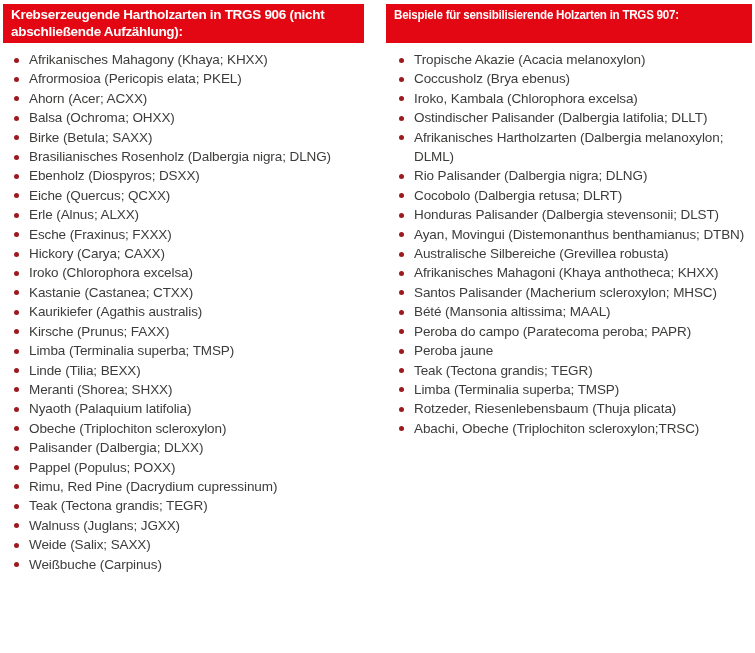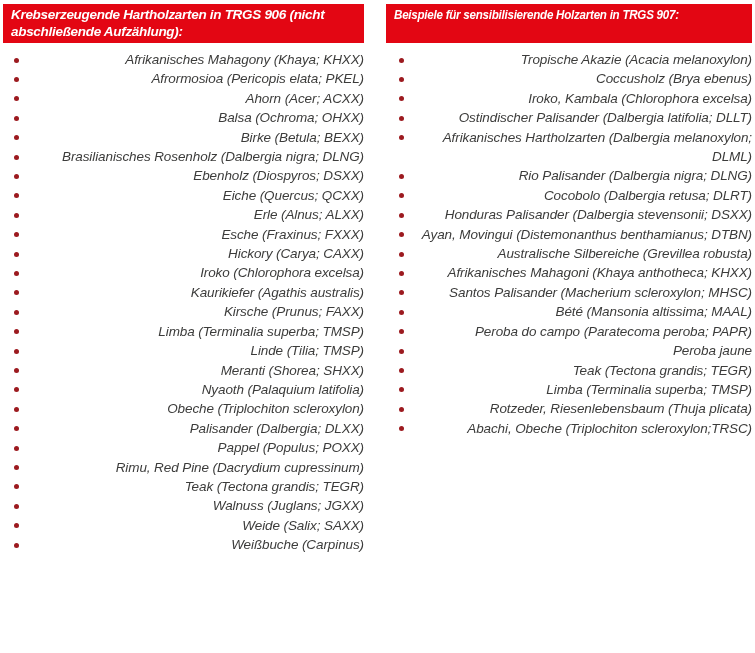--- a/index.html
+++ b/index.html
@@ -11,21 +11,20 @@
   }
   *{box-sizing:border-box;}
   html,body{margin:0;padding:0;background:var(--page-bg);}
   .page{
     width:755px;height:653px;
     background:var(--page-bg);
     font-family:"Liberation Sans",sans-serif;
     display:flex;gap:22px;
     padding:4px 20px 0 3px;
     overflow:hidden;
-    font-style:italic;
   }
   .column{display:flex;flex-direction:column;}
   .column.left{width:361px;flex:0 0 361px;}
   .column.right{width:366px;flex:0 0 366px;}
   .col-header{
     background:var(--header-bg);
     color:var(--header-text);
     font-weight:bold;
     font-size:13.5px;
     line-height:16.5px;
@@ -37,21 +36,20 @@
   .col-header .compress{
     display:inline-block;
     white-space:nowrap;
     transform:scaleX(0.86);
     transform-origin:0 50%;
   }
   ul.wood-list{
     list-style:none;
     margin:7px 0 0 0;
     padding:0 0 0 26px;
-    text-align:right;
   }
   .column.right ul.wood-list{padding-left:28px;}
   ul.wood-list li{
     position:relative;
     color:var(--text);
     font-size:13.5px;
     line-height:19.4px;
     letter-spacing:-0.1px;
   }
   ul.wood-list li::before{
@@ -75,45 +73,46 @@
     <ul class="wood-list">
 
         <li class="wood-item">Afrikanisches Mahagony (Khaya; KHXX)</li>
 
         <li class="wood-item">Afrormosioa (Pericopis elata; PKEL)</li>
 
         <li class="wood-item">Ahorn (Acer; ACXX)</li>
 
         <li class="wood-item">Balsa (Ochroma; OHXX)</li>
 
-        <li class="wood-item">Birke (Betula; BEXX)</li>
+        <li class="wood-item">Birke (Betula; SAXX)</li>
 
         <li class="wood-item">Brasilianisches Rosenholz (Dalbergia nigra; DLNG)</li>
 
 
         <li class="wood-item">Ebenholz (Diospyros; DSXX)</li>
 
         <li class="wood-item">Eiche (Quercus; QCXX)</li>
 
         <li class="wood-item">Erle (Alnus; ALXX)</li>
 
         <li class="wood-item">Esche (Fraxinus; FXXX)</li>
 
         <li class="wood-item">Hickory (Carya; CAXX)</li>
 
         <li class="wood-item">Iroko (Chlorophora excelsa)</li>
 
+        <li class="wood-item">Kastanie (Castanea; CTXX)</li>
 
         <li class="wood-item">Kaurikiefer (Agathis australis)</li>
 
         <li class="wood-item">Kirsche (Prunus; FAXX)</li>
 
         <li class="wood-item">Limba (Terminalia superba; TMSP)</li>
 
-        <li class="wood-item">Linde (Tilia; TMSP)</li>
+        <li class="wood-item">Linde (Tilia; BEXX)</li>
 
 
         <li class="wood-item">Meranti (Shorea; SHXX)</li>
 
         <li class="wood-item">Nyaoth (Palaquium latifolia)</li>
 
         <li class="wood-item">Obeche (Triplochiton scleroxylon)</li>
 
         <li class="wood-item">Palisander (Dalbergia; DLXX)</li>
 
@@ -146,21 +145,21 @@
         <li class="wood-item">Iroko, Kambala (Chlorophora excelsa)</li>
 
         <li class="wood-item">Ostindischer Palisander (Dalbergia latifolia; DLLT)</li>
 
         <li class="wood-item">Afrikanisches Hartholzarten (Dalbergia melanoxylon; DLML)</li>
 
         <li class="wood-item">Rio Palisander (Dalbergia nigra; DLNG)</li>
 
         <li class="wood-item">Cocobolo (Dalbergia retusa; DLRT)</li>
 
-        <li class="wood-item">Honduras Palisander (Dalbergia stevensonii; DSXX)</li>
+        <li class="wood-item">Honduras Palisander (Dalbergia stevensonii; DLST)</li>
 
         <li class="wood-item">Ayan, Movingui (Distemonanthus benthamianus; DTBN)</li>
 
         <li class="wood-item">Australische Silbereiche (Grevillea robusta)</li>
 
         <li class="wood-item">Afrikanisches Mahagoni (Khaya anthotheca; KHXX)</li>
 
         <li class="wood-item">Santos Palisander (Macherium scleroxylon; MHSC)</li>
 
         <li class="wood-item">Bété (Mansonia altissima; MAAL)</li>

